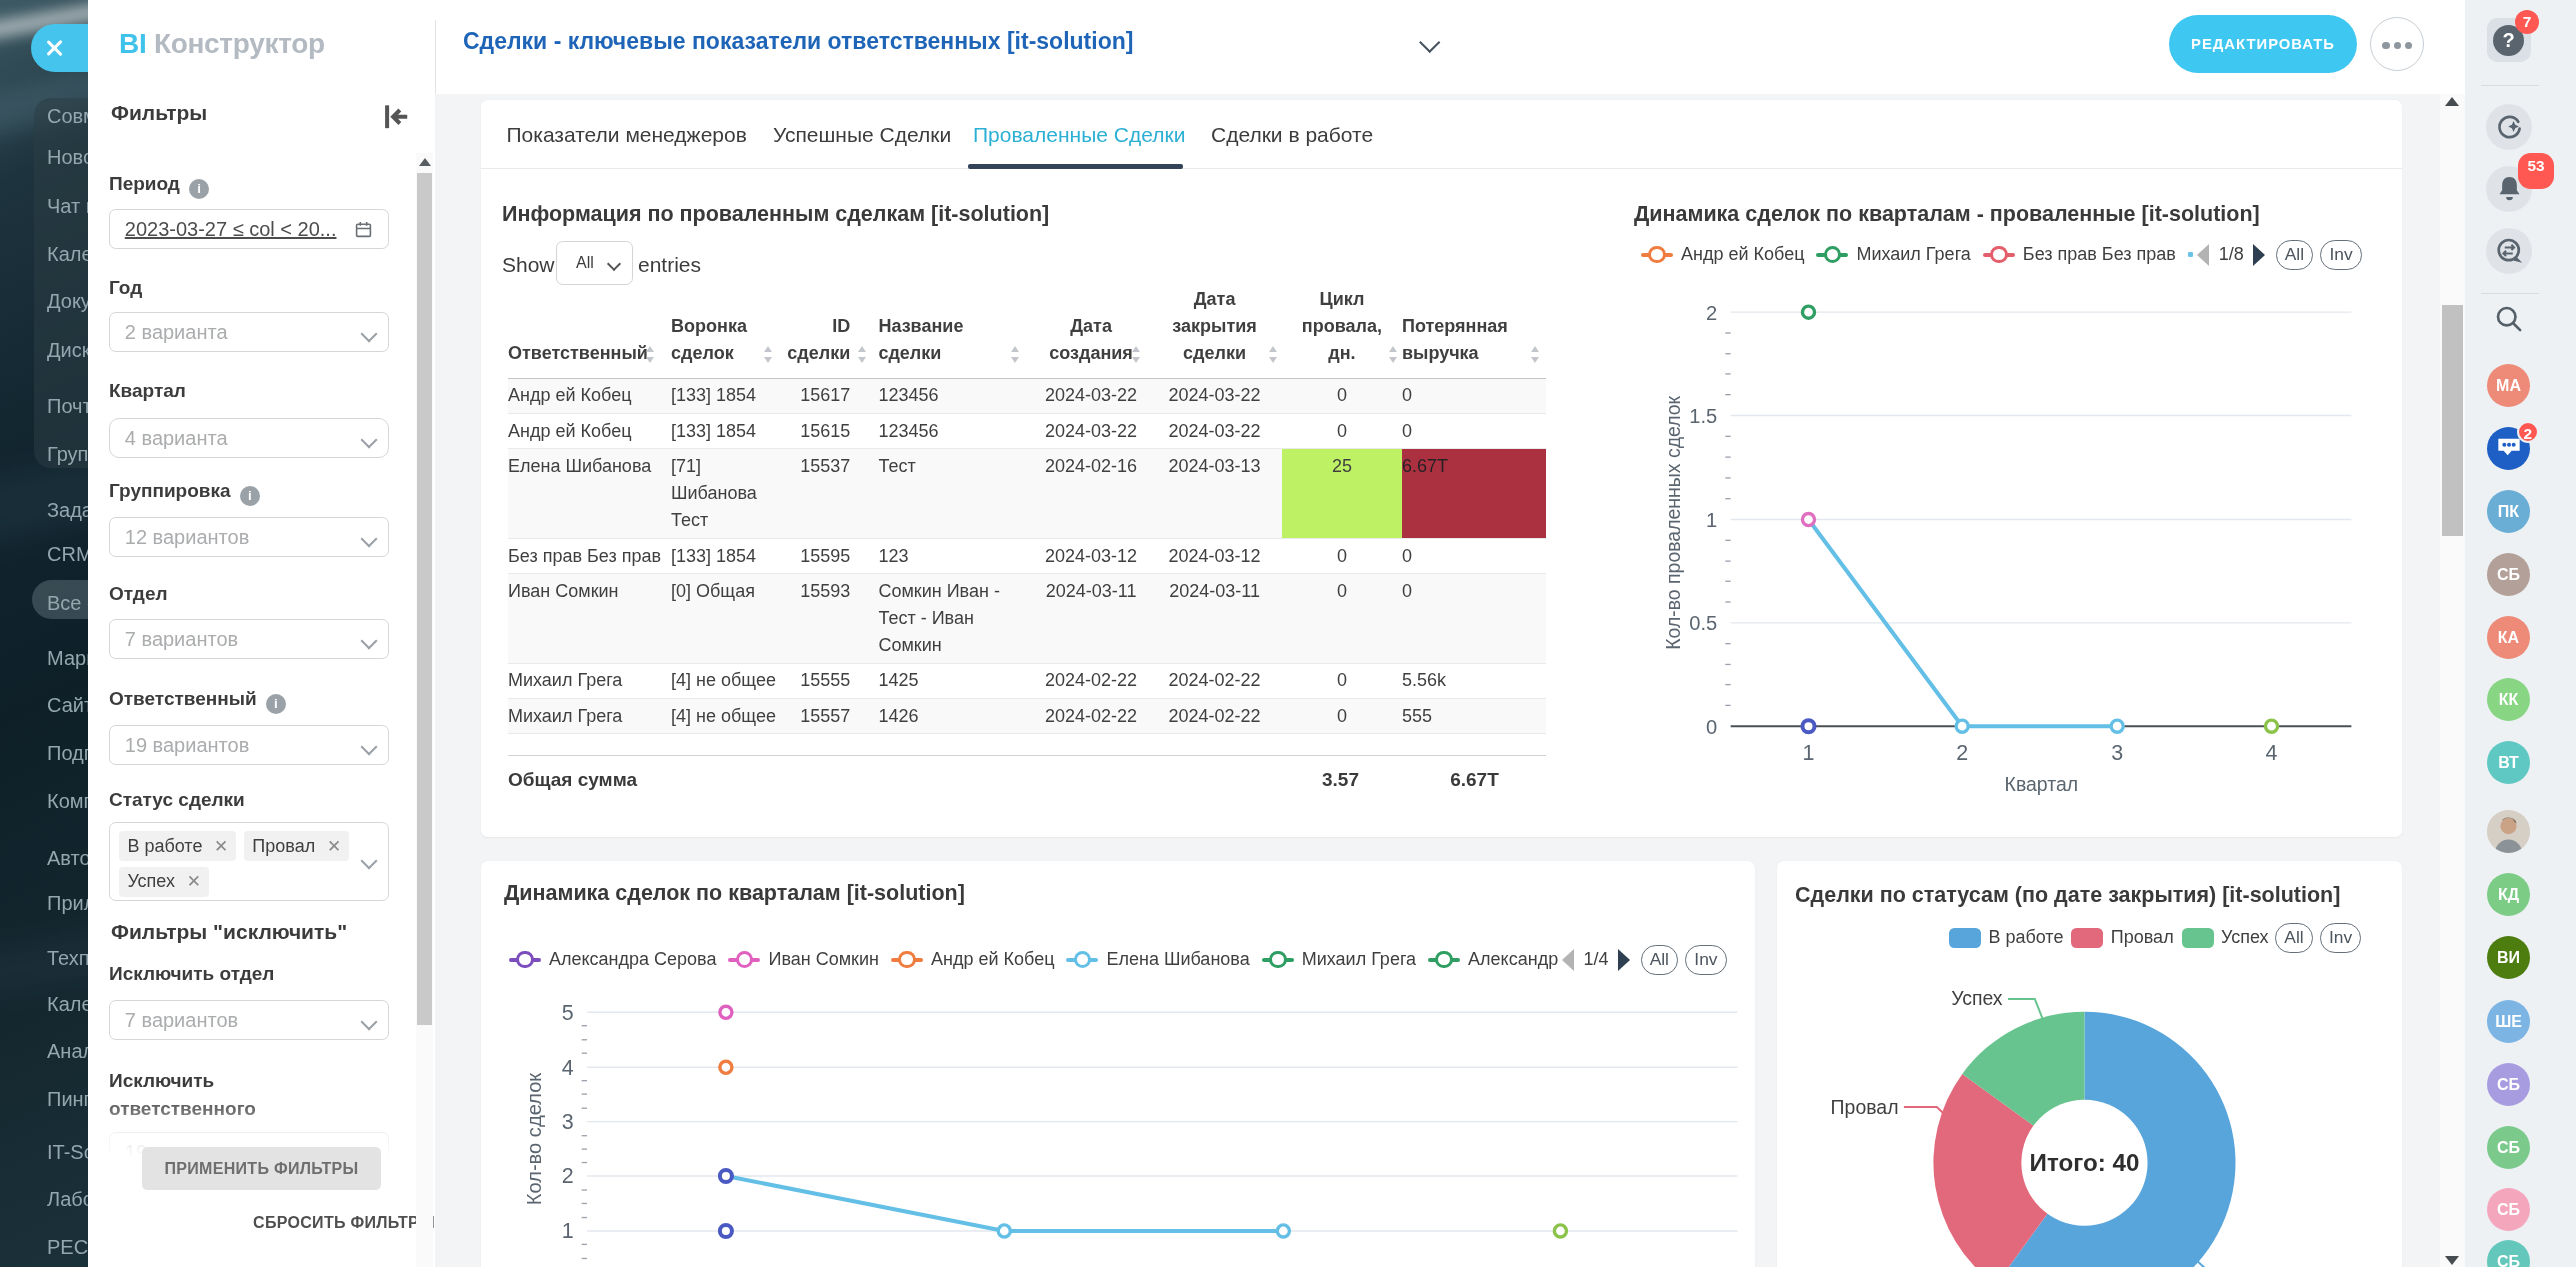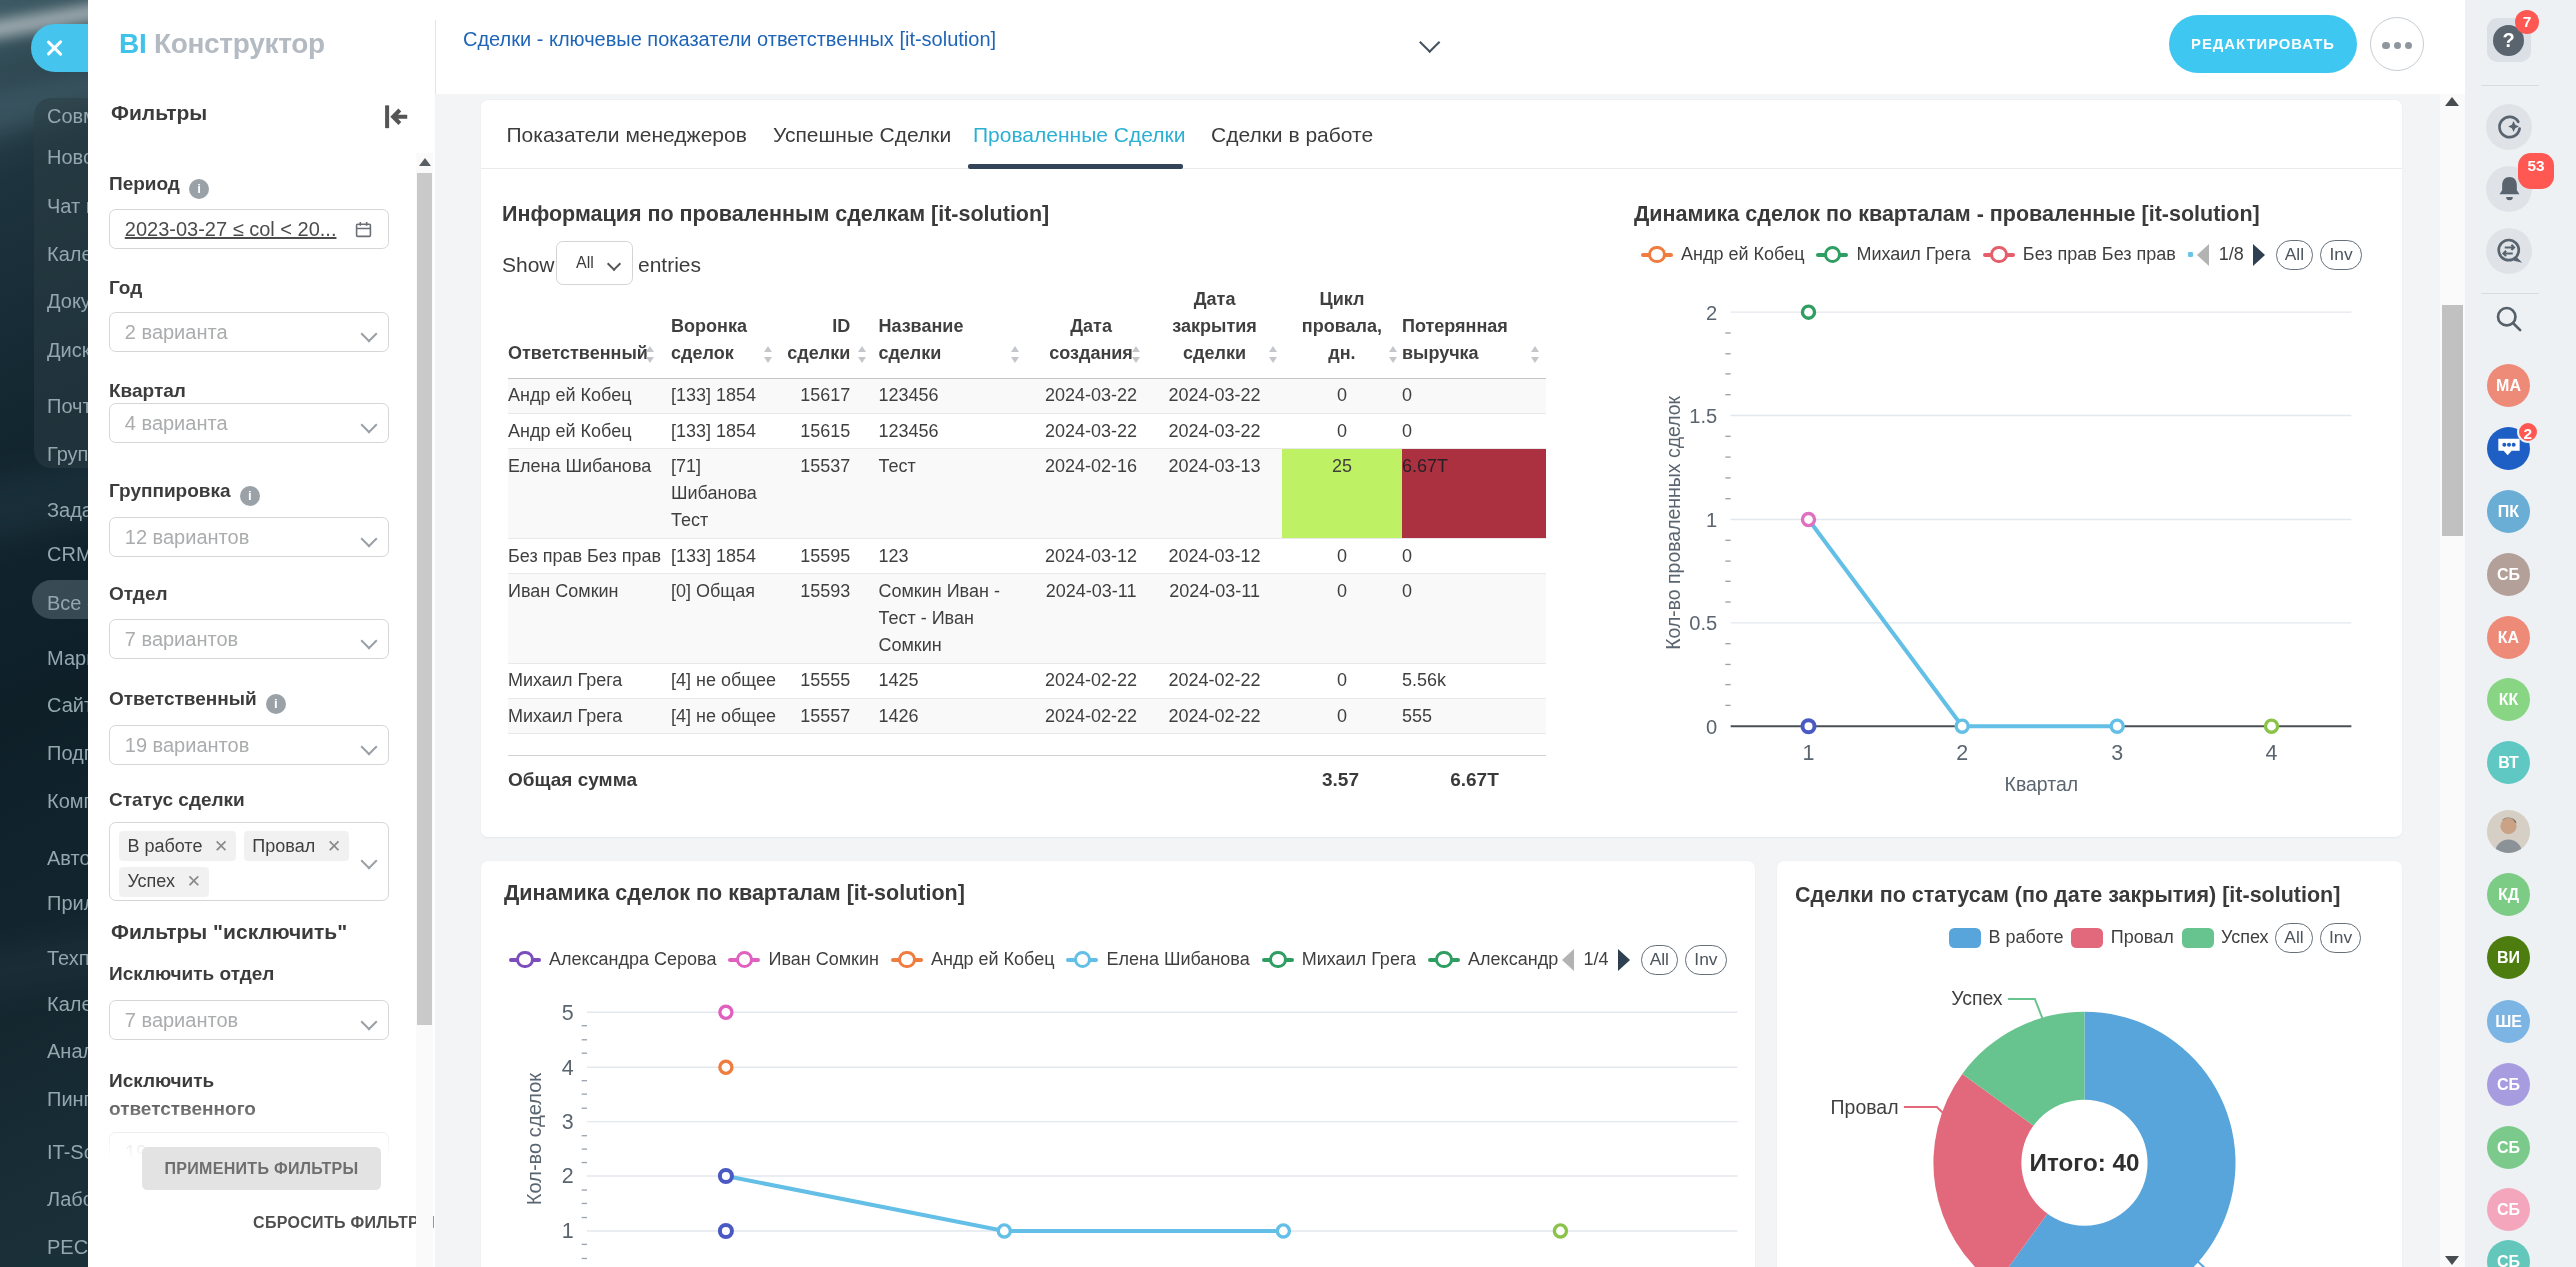--- a/index.html
+++ b/index.html
@@ -46,21 +46,21 @@
 #resetbtn { position:absolute; left:0; top:1214px; width:347px; text-align:right; font-size:16px; font-weight:bold; color:#4f4f4f; letter-spacing:0.3px; }
 #sb-fade { position:absolute; left:0; top:1093px; width:326px; height:174px; background:linear-gradient(to bottom, rgba(255,255,255,0) 0%, #ffffff 38%); }
 
 #sb-scroll { position:absolute; left:328px; top:153px; width:17.4px; height:1115px; background:#fafafa; }
 #sb-scroll .up { position:absolute; left:2.7px; top:5.4px; width:0; height:0; border-left:6px solid transparent; border-right:6px solid transparent; border-bottom:8px solid #5a5f63; }
 #sb-scroll .thumb { position:absolute; left:1.3px; top:20px; width:14.8px; height:852px; background:#c9c9c9; }
 
 
 #toolbar { position:absolute; left:435px; top:0; width:2031px; height:94px; background:#fff; }
 #toolbar .divider { position:absolute; left:0; top:20px; width:1.3px; height:74px; background:#e4e4e4; }
-#pagetitle { position:absolute; left:28px; top:28px; font-size:20px; font-weight:normal; color:#1e65b8; white-space:nowrap; }
+#pagetitle { position:absolute; left:28px; top:28px; font-size:23px; font-weight:bold; color:#1e65b8; white-space:nowrap; }
 #title-chev { position:absolute; left:987px; top:35px; width:20px; height:20px; }
 #title-chev:before { content:""; position:absolute; left:0; top:0; width:13.4px; height:13.4px; border-right:2.7px solid #44505c; border-bottom:2.7px solid #44505c; transform:rotate(45deg); }
 #editbtn { position:absolute; left:1734px; top:15.4px; width:188px; height:58px; background:#3ec7f0; border-radius:29.5px; color:#fff; font-size:14.8px; font-weight:bold; text-align:center; line-height:58px; letter-spacing:1px; }
 #dotsbtn { position:absolute; left:1935px; top:17.4px; width:54px; height:54px; border:1.3px solid #c6cdd3; border-radius:50%; background:#fff; }
 #dotsbtn i { position:absolute; top:23.5px; width:7.4px; height:7.4px; border-radius:50%; background:#8e969e; }
 #dotsbtn i:nth-child(1){ left:11.4px; } #dotsbtn i:nth-child(2){ left:23px; } #dotsbtn i:nth-child(3){ left:34px; }
 
 
 .card { position:absolute; background:#fff; border-radius:6.7px; box-shadow:0 0.7px 2px rgba(0,0,0,0.05); overflow:hidden; }
 #topcard { left:481px; top:100px; width:1921px; height:737px; }
@@ -186,21 +186,21 @@
           <rect x="3" y="6" width="26" height="23" rx="2" fill="none" stroke="#6a6f74" stroke-width="3"></rect>
           <path d="M3 14 h26" stroke="#6a6f74" stroke-width="3"></path>
           <path d="M10 2 v7 M22 2 v7" stroke="#6a6f74" stroke-width="3"></path>
         </svg>
     </div>
 
     <div class="flabel" style="top:277px;">Год</div>
     <div class="finput ph" style="top:312px;">2 варианта<span class="chev"></span></div>
 
     <div class="flabel" style="top:380px;">Квартал</div>
-    <div class="finput ph" style="top:403px;">4 варианта<span class="chev"></span></div>
+    <div class="finput ph" style="top:418px;border-radius:10px;">4 варианта<span class="chev"></span></div>
 
     <div class="flabel" style="top:480px;">Группировка <i class="info">i</i></div>
     <div class="finput ph" style="top:517px;">12 вариантов<span class="chev"></span></div>
 
     <div class="flabel" style="top:583px;">Отдел</div>
     <div class="finput ph" style="top:619px;">7 вариантов<span class="chev"></span></div>
 
     <div class="flabel" style="top:688px;">Ответственный <i class="info">i</i></div>
     <div class="finput ph" style="top:725px;">19 вариантов<span class="chev"></span></div>
 

